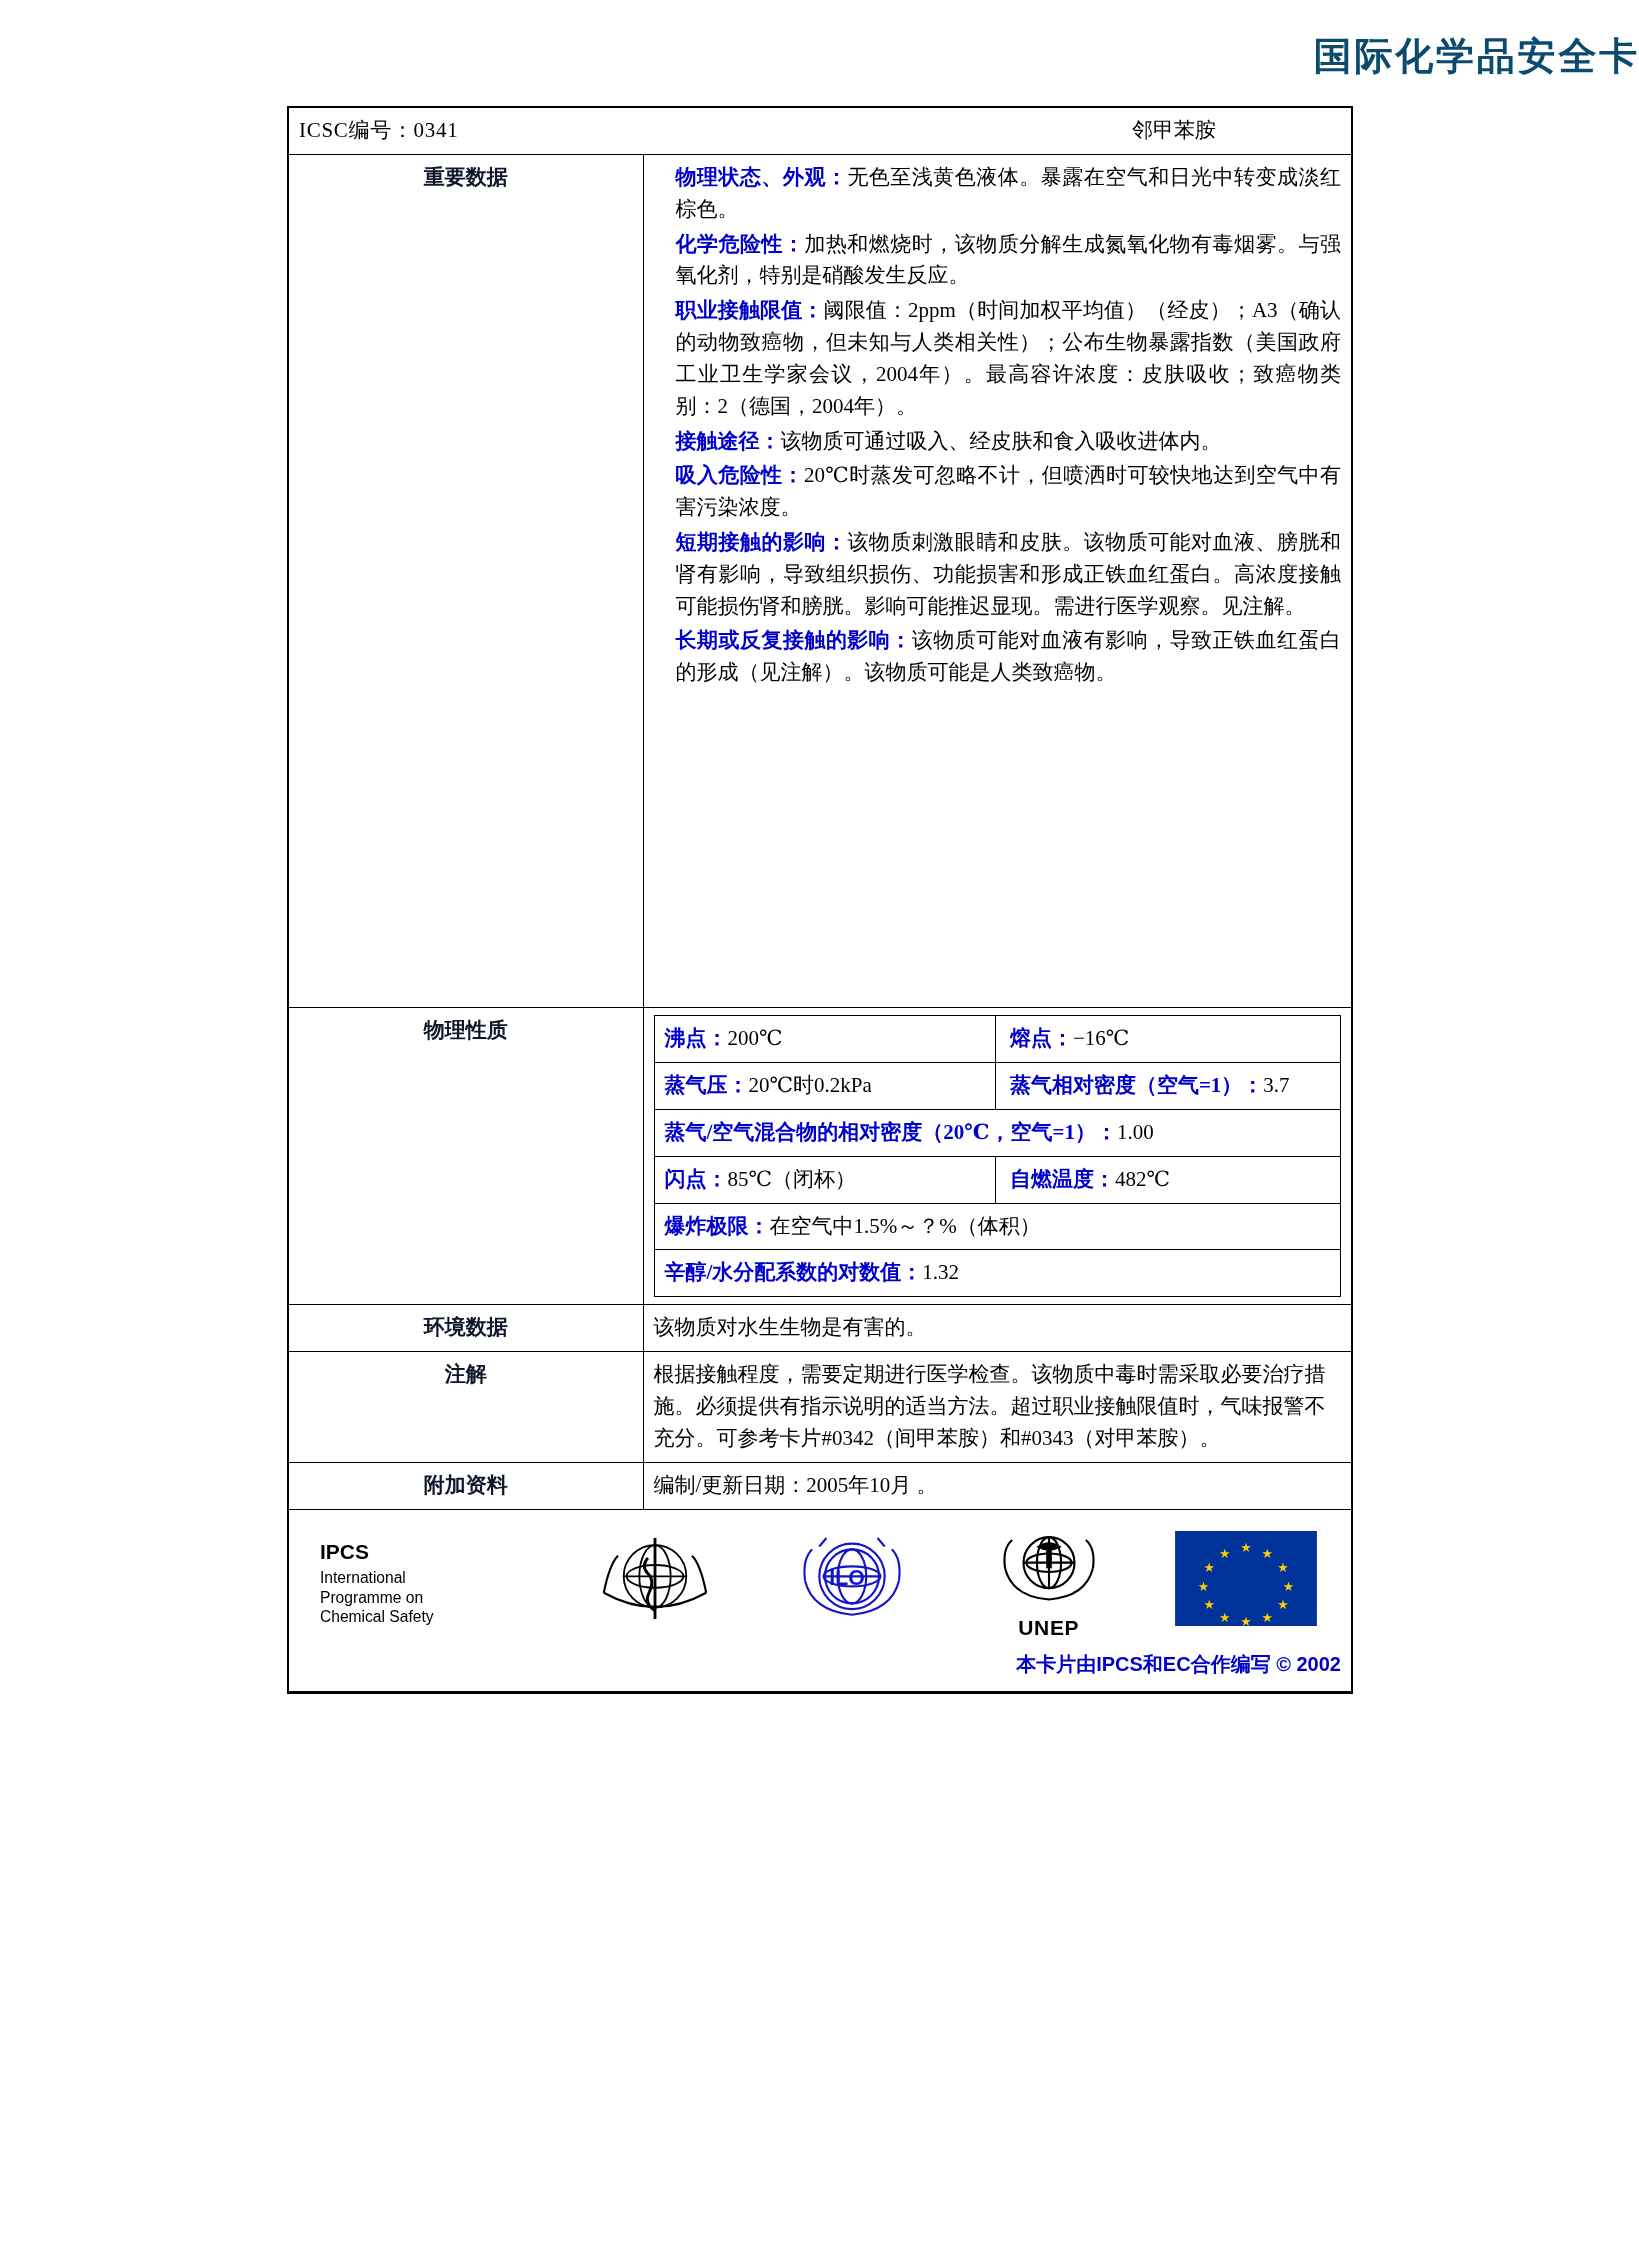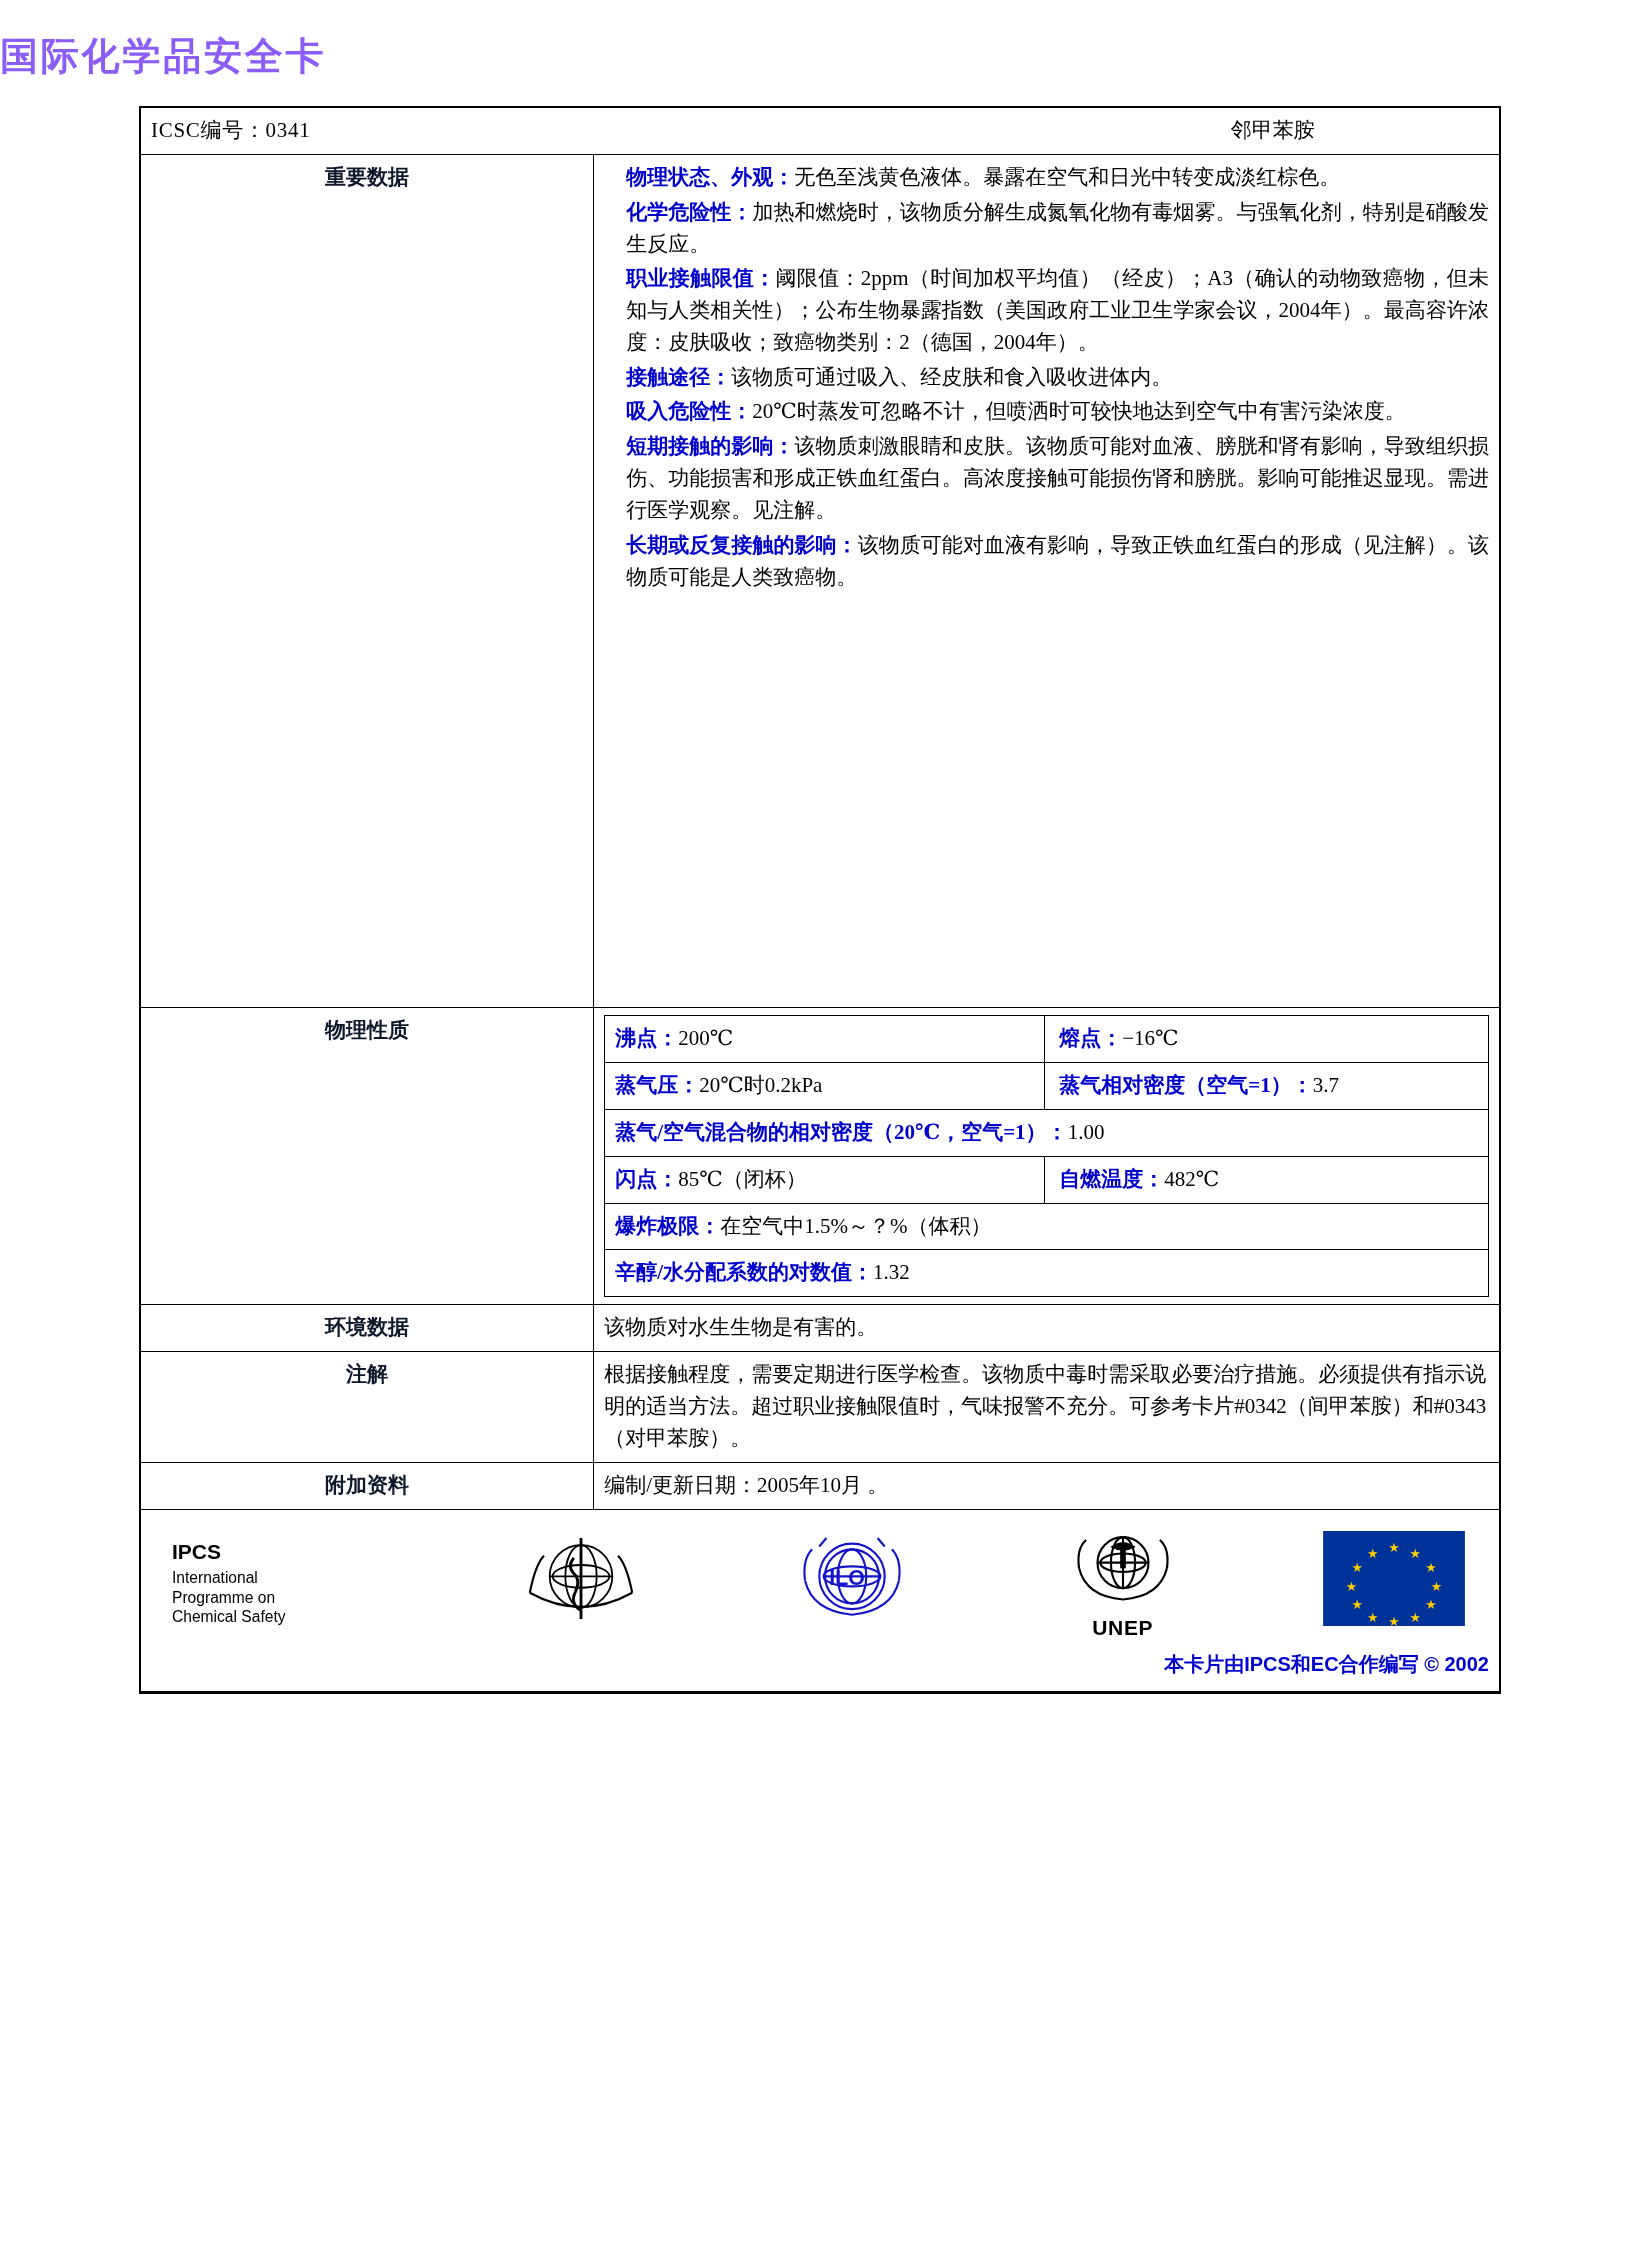--- a/index.html
+++ b/index.html
@@ -11,32 +11,32 @@
     width: 1640px;
     font-family: "Liberation Serif", "DejaVu Serif", serif;
     color: #000000;
   }
   .page {
     width: 1640px;
     box-sizing: border-box;
     padding: 0;
   }
   .doc-title {
-    text-align: left;
-    color: #8b5cf6;
+    text-align: right;
+    color: #0c4a6e;
     font-family: "DejaVu Sans", "Liberation Sans", sans-serif;
     font-weight: bold;
     font-size: 38px;
     letter-spacing: 2.8px;
     margin-top: 31px;
     margin-bottom: 24px;
   }
   .card {
     margin: 0 auto;
-    width: 1362px;
+    width: 1066px;
     border: 2.1px solid #000;
     box-sizing: border-box;
   }
   table.main {
     width: 100%;
     border-collapse: collapse;
     table-layout: fixed;
   }
   table.main td {
     border: 1.4px solid #000;

